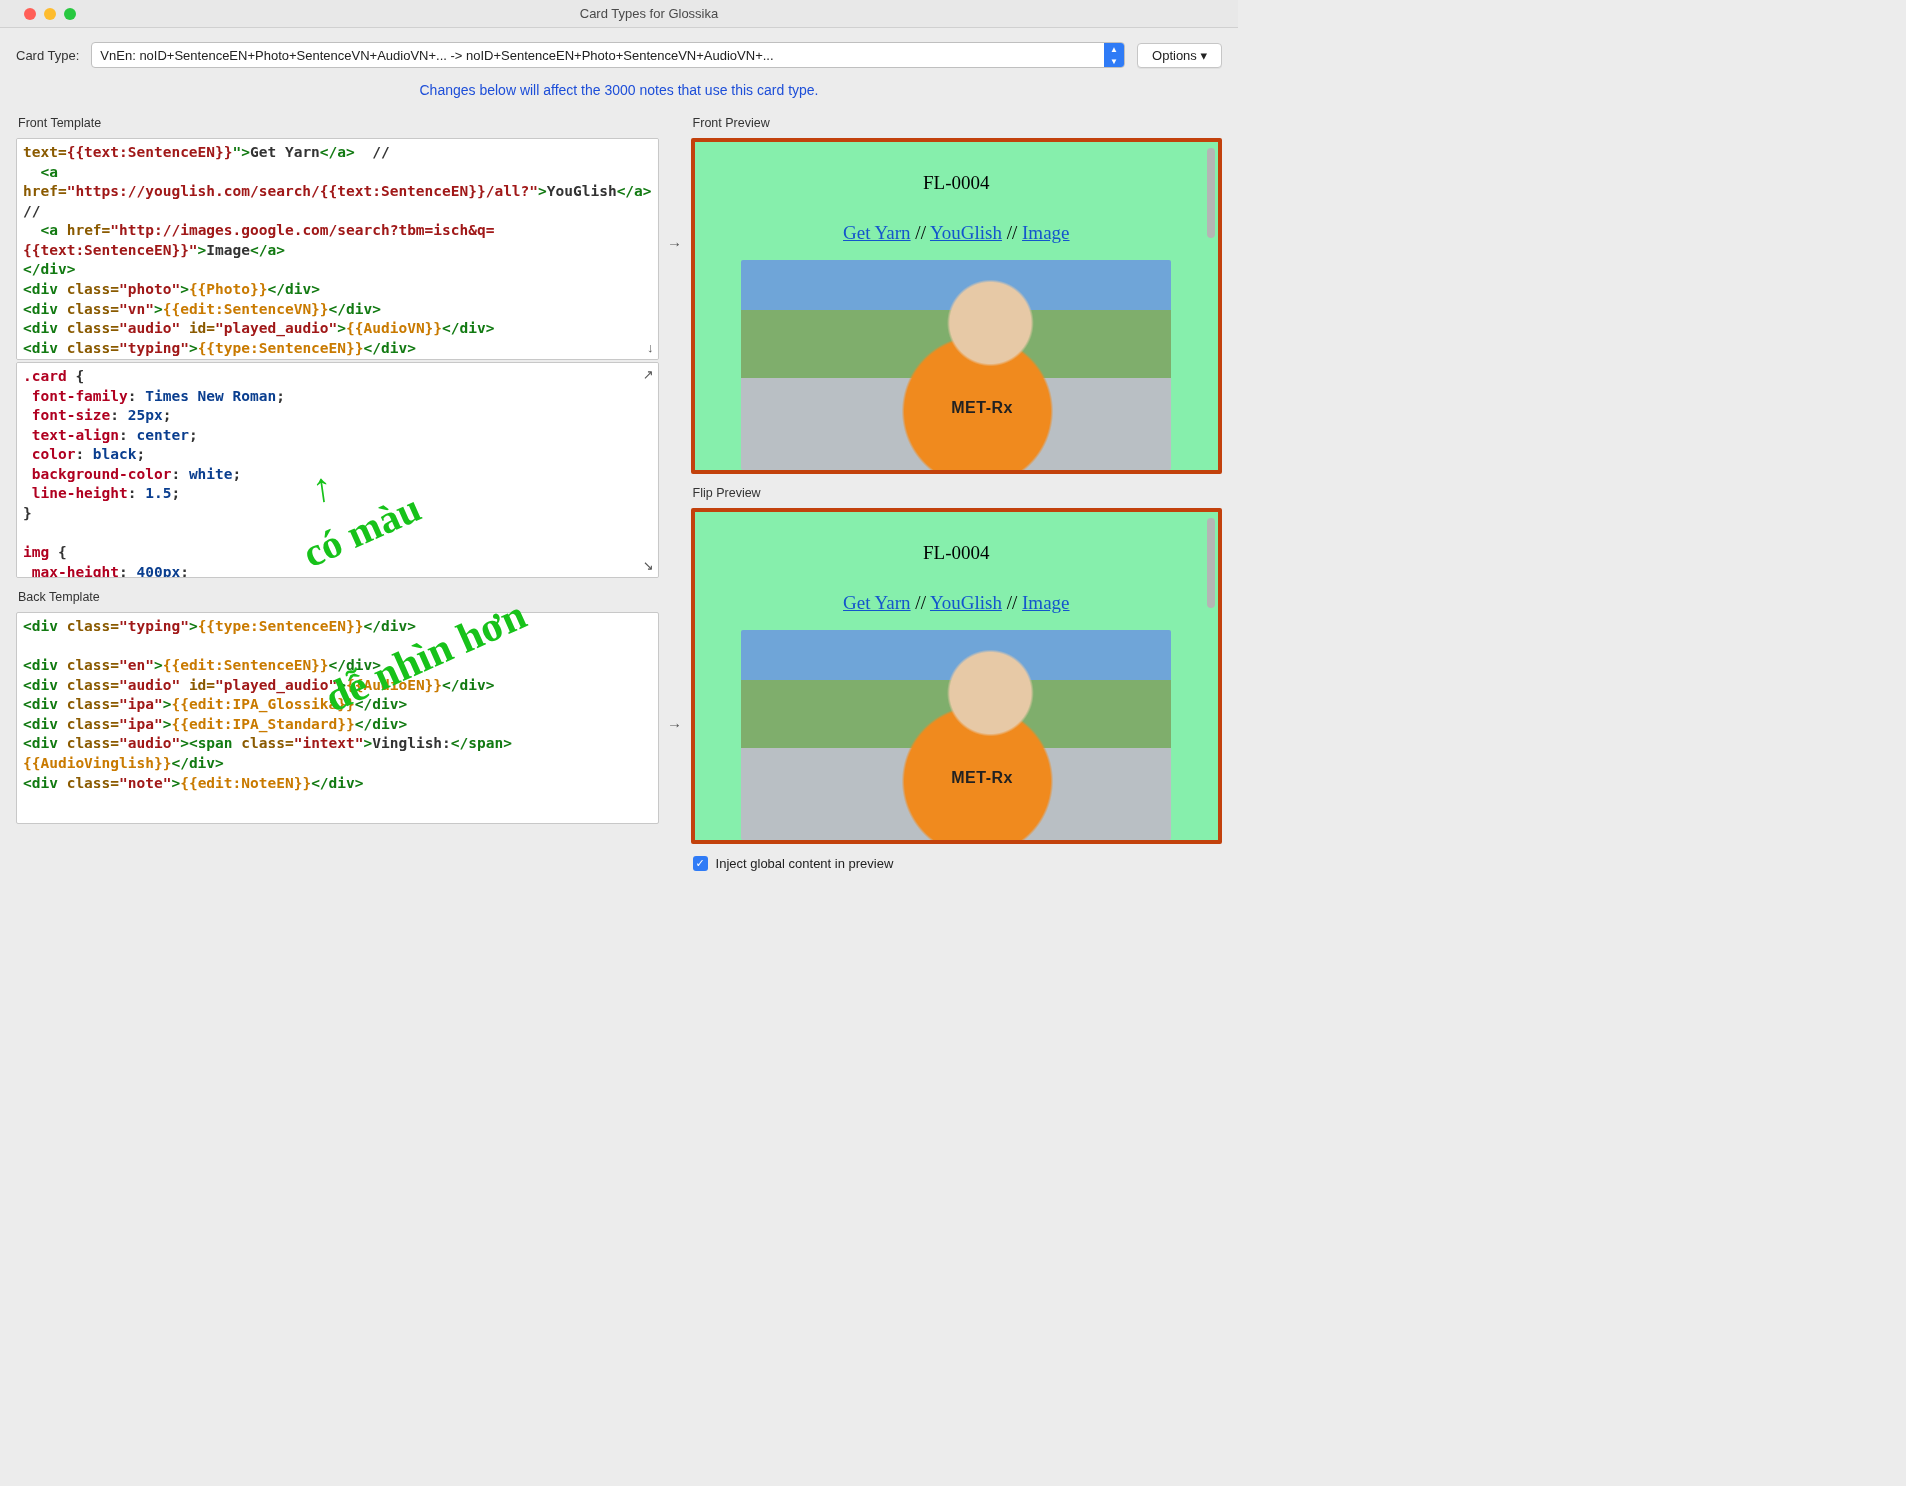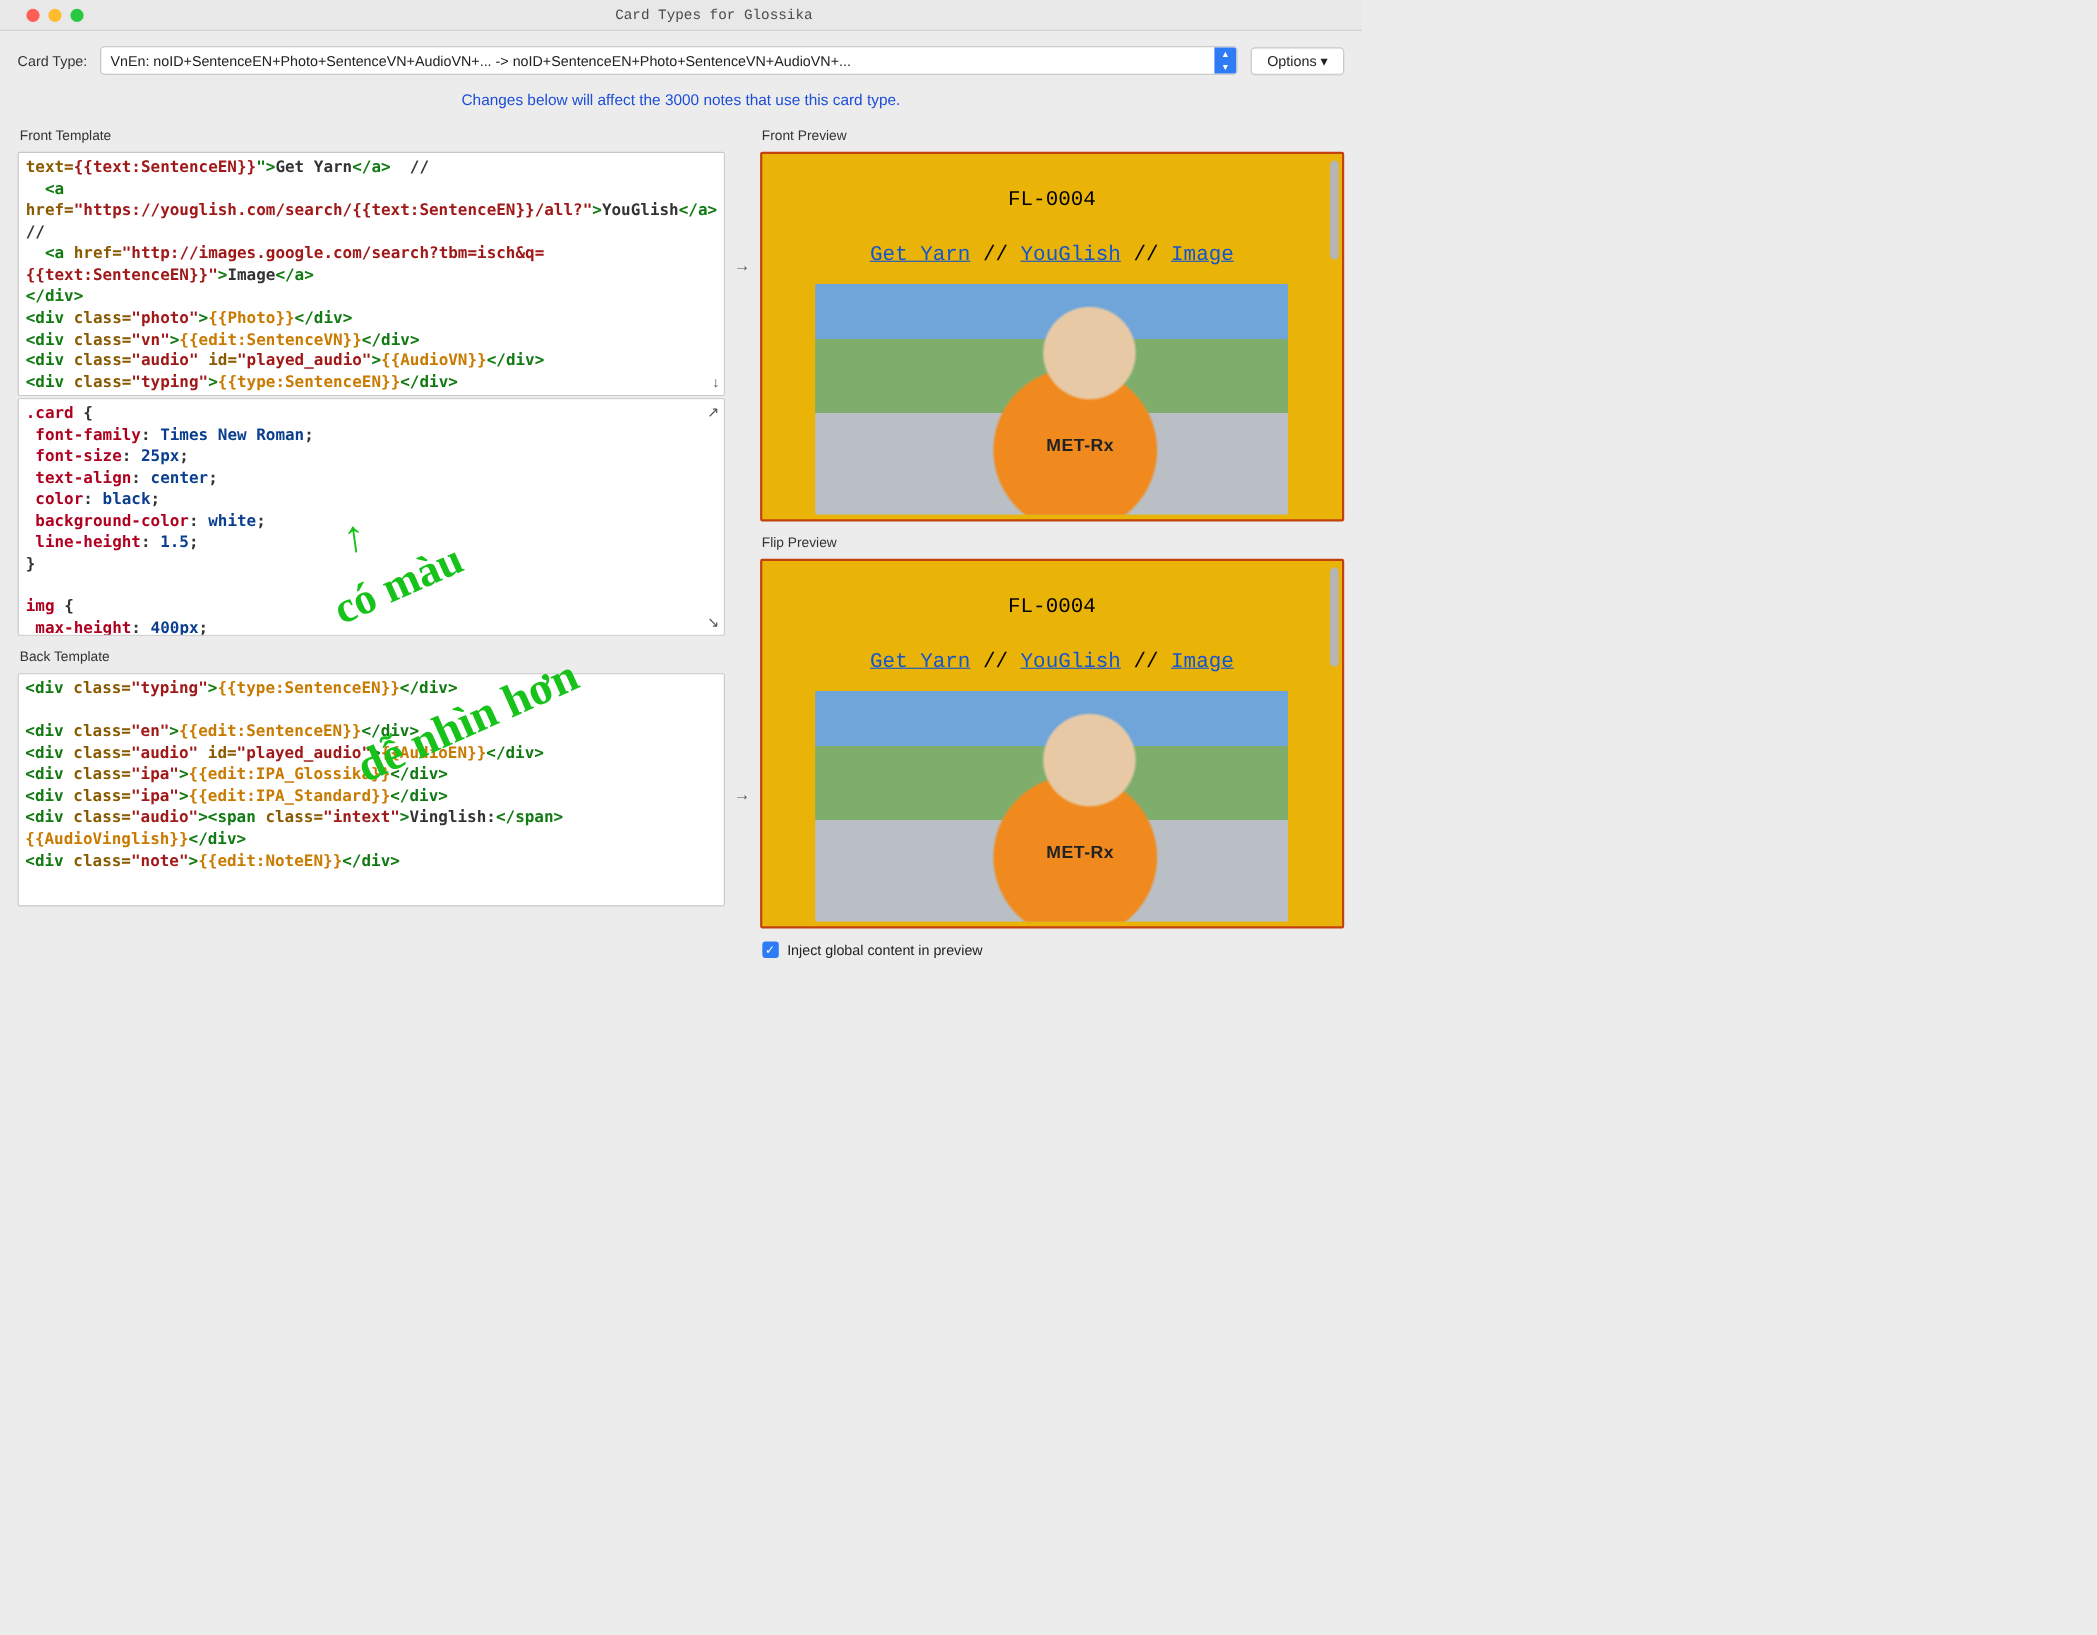--- a/index.html
+++ b/index.html
@@ -6,21 +6,21 @@
   body {
     font-family: -apple-system, BlinkMacSystemFont, "Helvetica Neue", sans-serif;
     background: #ececec;
     font-size: 13px;
     color: #222;
     user-select: none;
   }
   .window { width: 1238px; height: 965px; background: #ececec; position: relative; }
   .titlebar {
     height: 28px; display:flex; align-items:center; padding:0 24px;
-    background:#e8e8e8; border-bottom:1px solid #d0d0d0;font-family:Liberation Mono, monospace;
+    background:#e8e8e8; border-bottom:1px solid #d0d0d0;
   }
   .traffic { display:flex; gap:8px; margin-right:8px; }
   .dot { width:12px; height:12px; border-radius:50%; }
   .dot.red{background:#ff5f57} .dot.yel{background:#febc2e} .dot.grn{background:#28c840}
   .title { flex:1; text-align:center; font-size:13px; color:#4a4a4a; }
 
   .row-top { display:flex; align-items:center; gap:12px; padding:14px 16px 8px 16px; }
   .lbl { font-size:13px; color:#333; }
   .combo {
     flex:1; height:26px; background:#fff; border:1px solid #bfbfbf; border-radius:4px;
@@ -59,22 +59,22 @@
   .t-prop{color:#b00020; font-weight:600}
   .t-val{color:#0a3e8f}
   .t-text{color:#333}
   .t-punc{color:#127a12}
 
   .arrow-col{display:flex;align-items:center;justify-content:center;color:#555;font-size:15px}
   .corner { position:absolute; right:4px; font-size:13px; color:#555; }
   .corner.top{top:4px} .corner.bot{bottom:4px}
 
   .preview {
-    background:#eab308; border:2px solid #c2410c; border-radius:2px;
-    position:relative; overflow:hidden; font-family:Liberation Mono, monospace;
+    background:#86efac; border:4px solid #c2410c; border-radius:2px;
+    position:relative; overflow:hidden; font-family:Liberation Serif, serif;
   }
   .preview-body{padding:10px 8px 0 8px; text-align:center; font-size:19px; color:#000}
   .preview-body .links{margin:28px 0 16px 0}
   .preview-body a{color:#1355cc;text-decoration:underline}
   .preview .scrollbar{
     position:absolute; right:3px; top:6px; width:8px; height:90px;
     background:#b5b5b5; border-radius:4px;
   }
   .img-ph{
     margin:0 auto; width:430px; height:210px; border-radius:2px;

